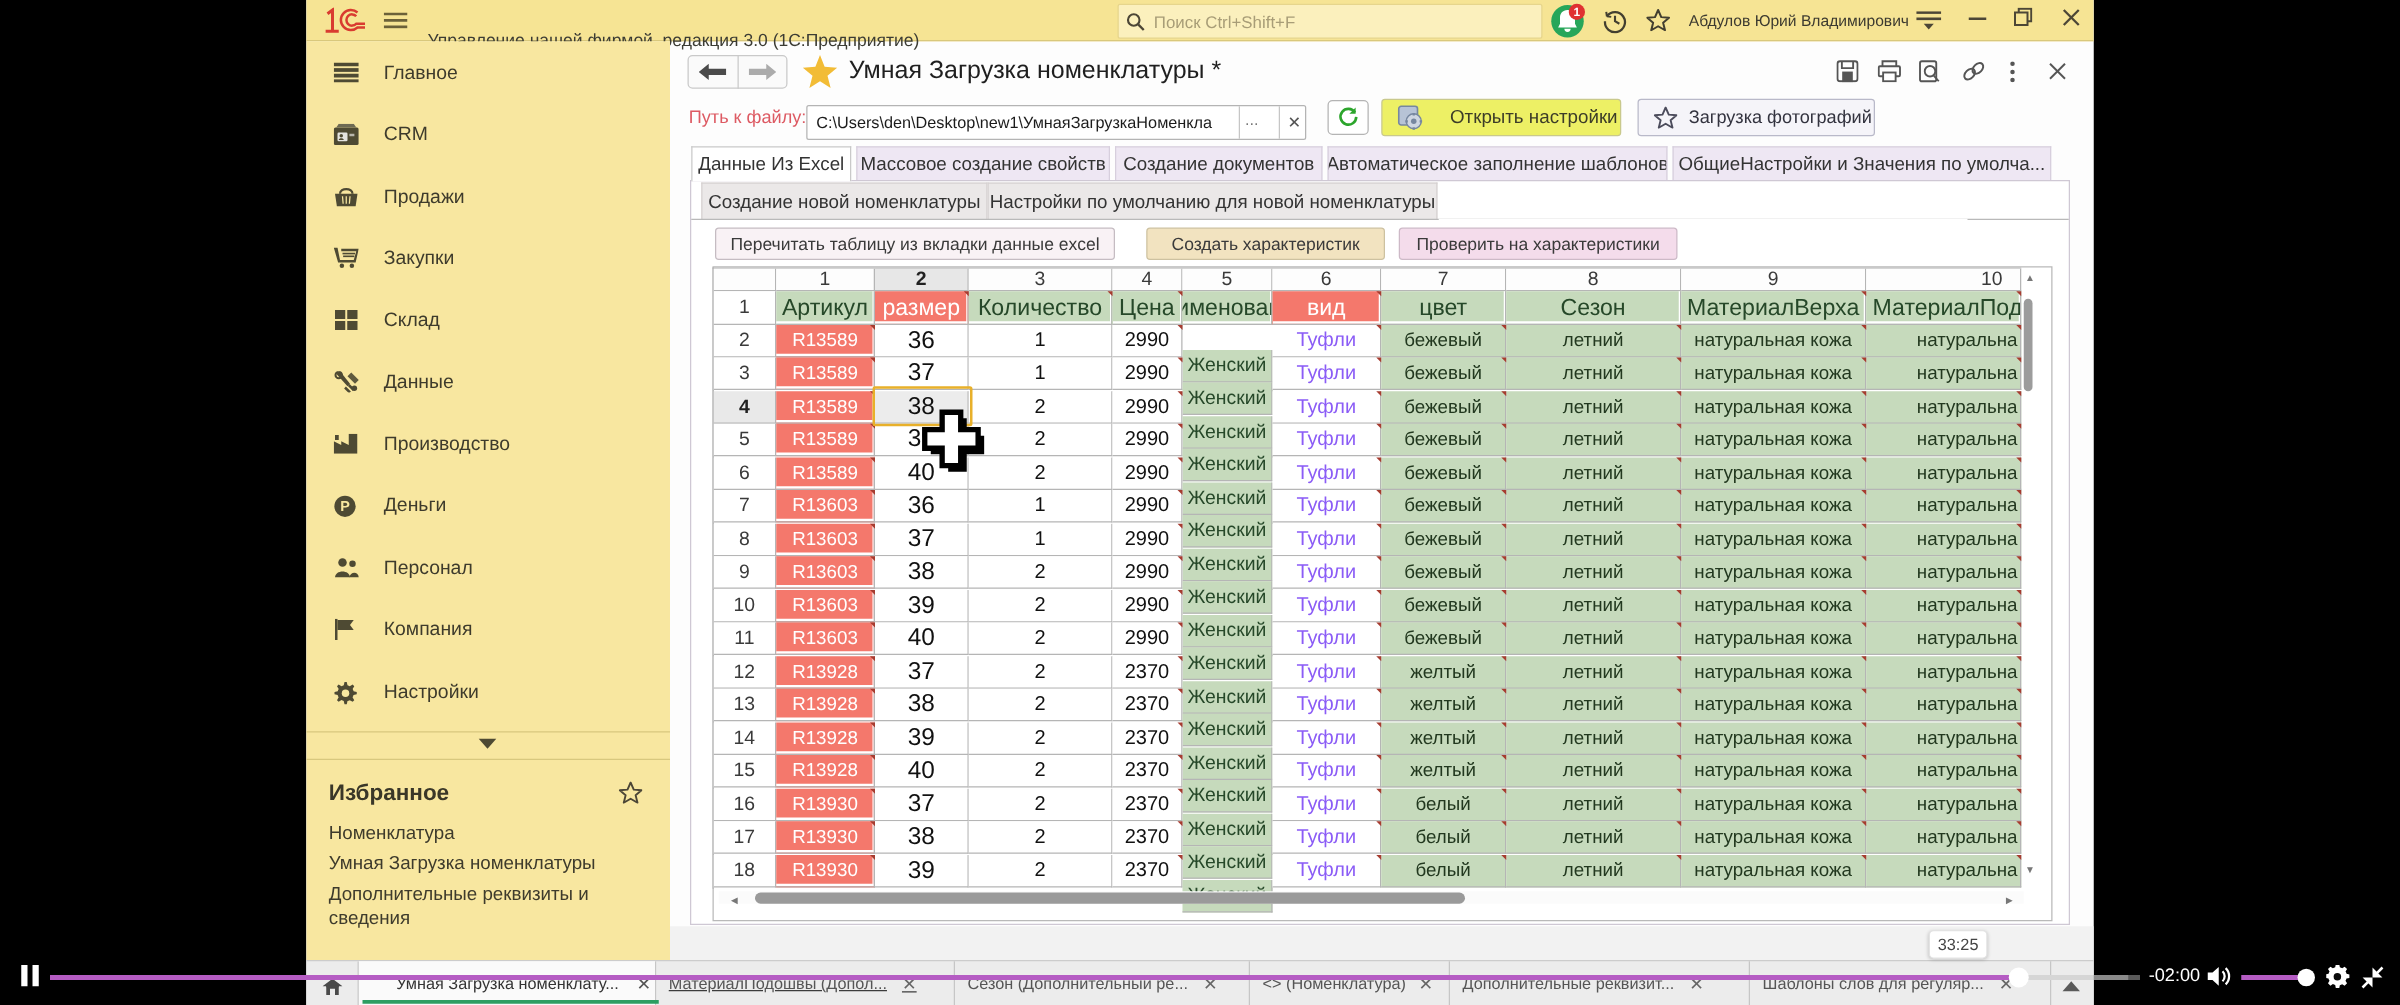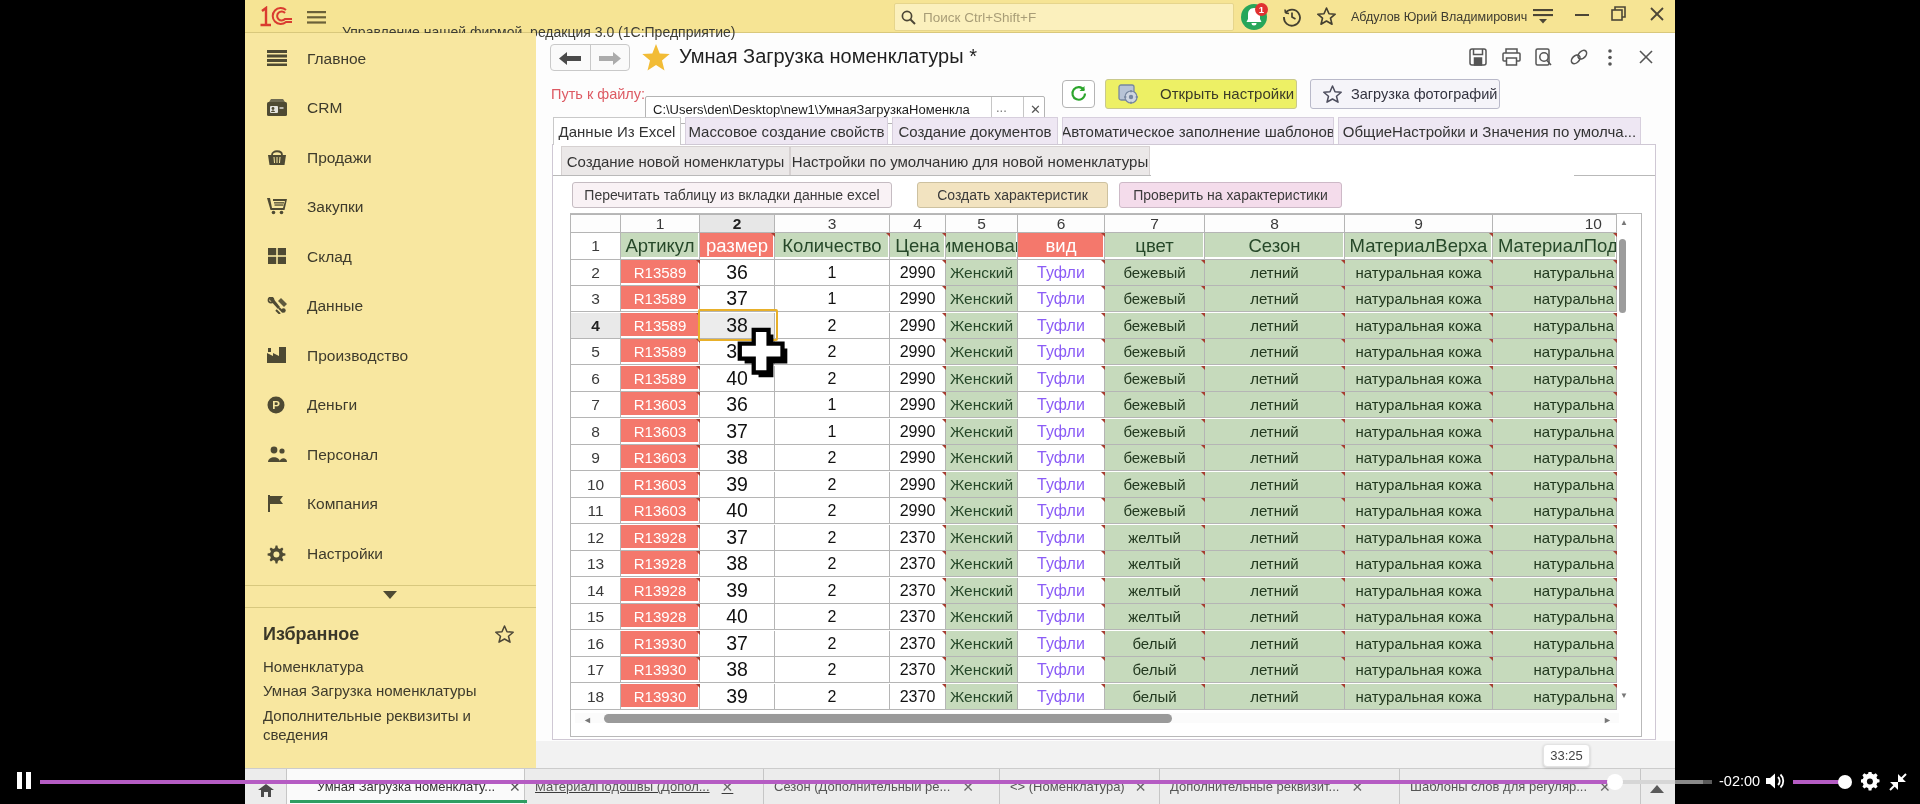--- a/index.html
+++ b/index.html
@@ -5,21 +5,21 @@
 html,body {width:1920px;height:804px;background:#000;overflow:hidden;font-family:"Liberation Sans",sans-serif;-webkit-font-smoothing:antialiased;}
 #video {position:absolute;left:245px;top:0;width:1430px;height:804px;background:#fdfdfd;overflow:hidden;}
 .abs {position:absolute;}
 .c {position:absolute;border-right:1px solid #b5b5b5;border-bottom:1px solid #b5b5b5;display:flex;align-items:center;justify-content:center;overflow:hidden;white-space:nowrap;}
 .num {font-size:15.5px;color:#3a3a3a;}
 .hc {font-size:18.5px;box-shadow:inset -1px 0 0 #fff, inset 0 -2px 0 #fff;}
 .hcl {font-size:18.5px;justify-content:flex-start;padding-left:5px;box-shadow:inset -1px 0 0 #fff, inset 0 -2px 0 #fff;}
 .art {font-size:15px;color:#fff;box-shadow:inset -1px 0 0 #fff, inset 0 -2px 0 #fff;}
 .sz {font-size:19.5px;color:#111;}
 .qt,.pr {font-size:16px;color:#111;}
-.gt {font-size:15.5px;color:#264829;}
+.gt {font-size:15.5px;color:#264829;margin-top:20px;}
 .gt2 {font-size:15px;color:#22381f;}
 .gtr {font-size:15px;color:#22381f;justify-content:flex-end;padding-right:2px;}
 .tf {font-size:16px;color:#8b5cf6;}
 .rm {position:absolute;width:0;height:0;border-left:4px solid transparent;border-top:4px solid #a63c30;}
 .tab1 {position:absolute;top:117px;height:27px;background:#eee7f3;border:1px solid #d7cfdd;border-bottom:none;font-size:15px;color:#333;display:flex;align-items:center;justify-content:center;white-space:nowrap;overflow:hidden;}
 .tab2 {position:absolute;top:146px;height:30px;background:#ebe8e8;border:1px solid #d6d1d1;border-bottom:none;font-size:15px;color:#333;display:flex;align-items:center;justify-content:center;white-space:nowrap;overflow:hidden;}
 .btn {position:absolute;top:182px;height:26px;border-radius:3px;font-size:14px;color:#3a3a3a;display:flex;align-items:center;justify-content:center;white-space:nowrap;}
 .ttab {position:absolute;top:769px;height:35px;font-size:14px;color:#3c3c3c;display:flex;align-items:center;white-space:nowrap;overflow:hidden;border-right:1px solid #c6c6c6;}
 .ttx {color:#555;margin-left:10px;font-size:13px;}
 </style></head>
@@ -253,21 +253,21 @@
         </g>
       </svg></div>
  <div class="abs" style="left:1394px;top:50px;"><svg width="14" height="14" viewBox="0 0 14 14">
         <g stroke="#555" stroke-width="1.6">
           <line x1="1" y1="1" x2="13" y2="13"></line>
           <line x1="13" y1="1" x2="1" y2="13"></line>
         </g>
       </svg></div>
 
  <div class="abs" style="left:306px;top:86px;font-size:14.5px;color:#dd5a63;">Путь к файлу:</div>
- <div class="abs" style="left:400px;top:96px;width:400px;height:28px;background:#fff;border:1px solid #b4b4b4;border-radius:2px;">
+ <div class="abs" style="left:400px;top:84px;width:400px;height:28px;background:#fff;border:1px solid #b4b4b4;border-radius:2px;">
    <div style="position:absolute;left:7px;top:5px;font-size:13px;color:#1c1c1c;">C:\Users\den\Desktop\new1\УмнаяЗагрузкаНоменкла</div>
    <div style="position:absolute;left:345px;top:0;width:1px;height:26px;background:#c6c6c6;"></div>
    <div style="position:absolute;left:350px;top:3px;font-size:13px;color:#777;">...</div>
    <div style="position:absolute;left:377px;top:0;width:1px;height:26px;background:#c6c6c6;"></div>
    <div style="position:absolute;left:384px;top:5px;font-size:13px;color:#555;">✕</div>
  </div>
  <div class="abs" style="left:817px;top:80px;width:33px;height:28px;background:#fff;border:1px solid #b4b4b4;border-radius:4px;">
   <svg width="17" height="17" viewBox="0 0 17 17" style="position:absolute;left:7px;top:4px;">
         <path d="M14 5 A6.3 6.3 0 1 0 15 8.5" fill="none" stroke="#2ca52c" stroke-width="2.1"></path>
         <path d="M14.5 1 L14.5 6 L9.5 6 Z" fill="#2ca52c"></path>

